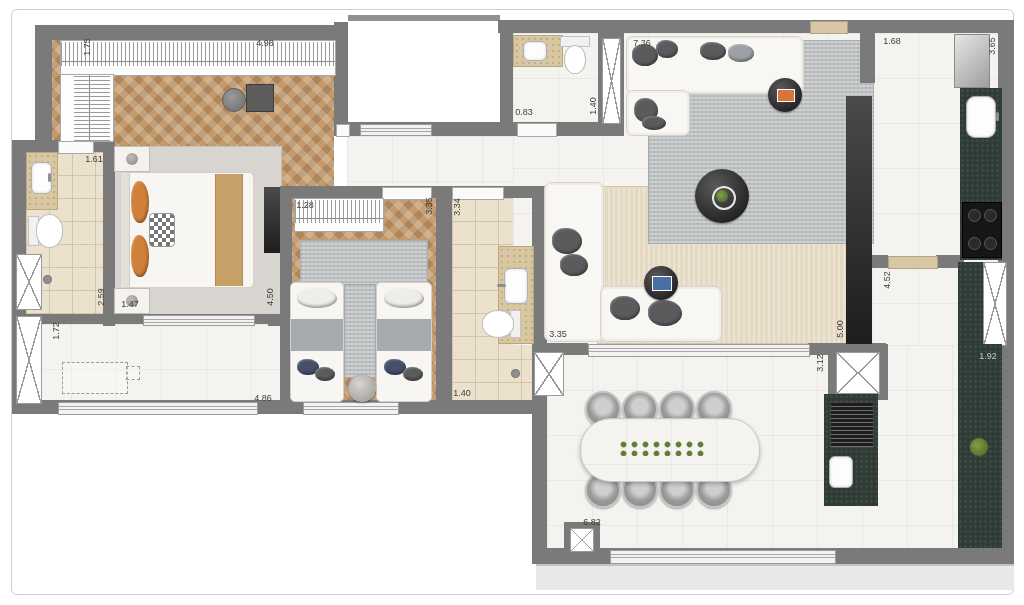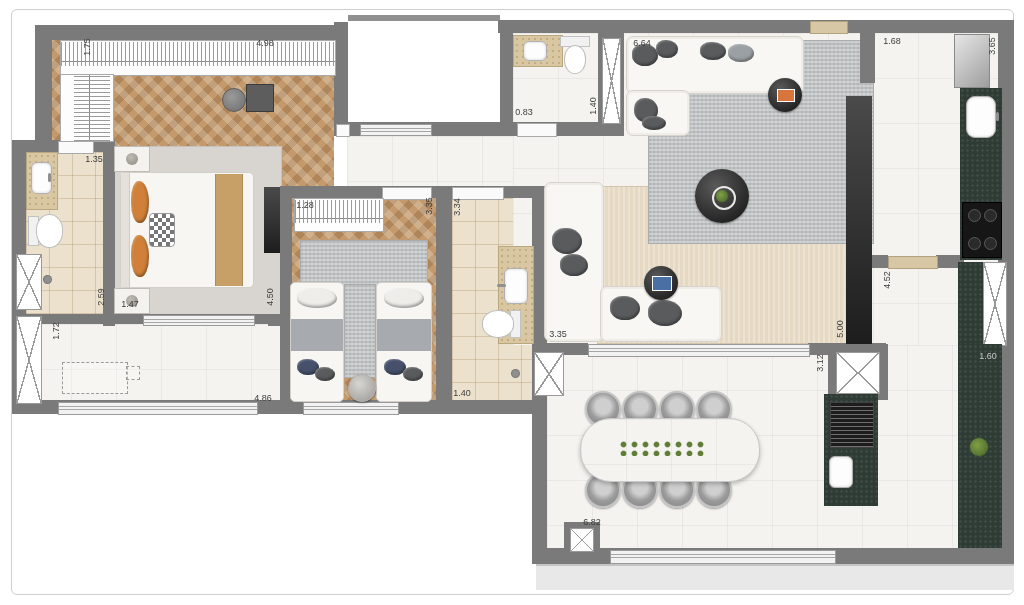--- a/index.html
+++ b/index.html
@@ -227,35 +227,35 @@
   <div class="chair" style="left:696px;top:391px;"></div>
   <div class="chair" style="left:585px;top:472px;"></div>
   <div class="chair" style="left:622px;top:472px;"></div>
   <div class="chair" style="left:659px;top:472px;"></div>
   <div class="chair" style="left:696px;top:472px;"></div>
   <div class="abs marble" style="left:580px;top:418px;width:178px;height:62px;border-radius:31px;border:1px solid #c9c9c9;box-shadow:0 2px 4px rgba(0,0,0,.25);"></div>
   <div class="garland" style="left:618px;top:440px;width:88px;height:16px;"></div>
 
   <span class="dim v" style="left:87px;top:47px;">1.75</span>
   <span class="dim" style="left:265px;top:43px;">4.98</span>
-  <span class="dim" style="left:94px;top:159px;">1.35</span>
+  <span class="dim" style="left:94px;top:159px;">1.61</span>
   <span class="dim v" style="left:101px;top:297px;">2.59</span>
   <span class="dim" style="left:130px;top:304px;">1.47</span>
   <span class="dim v" style="left:270px;top:297px;">4.50</span>
   <span class="dim v" style="left:56px;top:331px;">1.72</span>
   <span class="dim" style="left:263px;top:398px;">4.86</span>
   <span class="dim" style="left:305px;top:205px;">1.28</span>
   <span class="dim v" style="left:429px;top:206px;">3.35</span>
   <span class="dim v" style="left:457px;top:207px;">3.34</span>
   <span class="dim" style="left:462px;top:393px;">1.40</span>
   <span class="dim" style="left:524px;top:112px;">0.83</span>
   <span class="dim v" style="left:593px;top:106px;">1.40</span>
-  <span class="dim" style="left:642px;top:43px;">6.64</span>
+  <span class="dim" style="left:642px;top:43px;">7.36</span>
   <span class="dim" style="left:892px;top:41px;">1.68</span>
   <span class="dim v" style="left:992px;top:46px;">3.65</span>
   <span class="dim v" style="left:887px;top:280px;">4.52</span>
   <span class="dim v" style="left:840px;top:329px;">5.00</span>
   <span class="dim" style="left:558px;top:334px;">3.35</span>
   <span class="dim v" style="left:820px;top:363px;">3.12</span>
-  <span class="dim lt" style="left:988px;top:356px;">1.60</span>
+  <span class="dim lt" style="left:988px;top:356px;">1.92</span>
   <span class="dim" style="left:592px;top:522px;">6.82</span>
 
 </div>
 
 </body></html>

